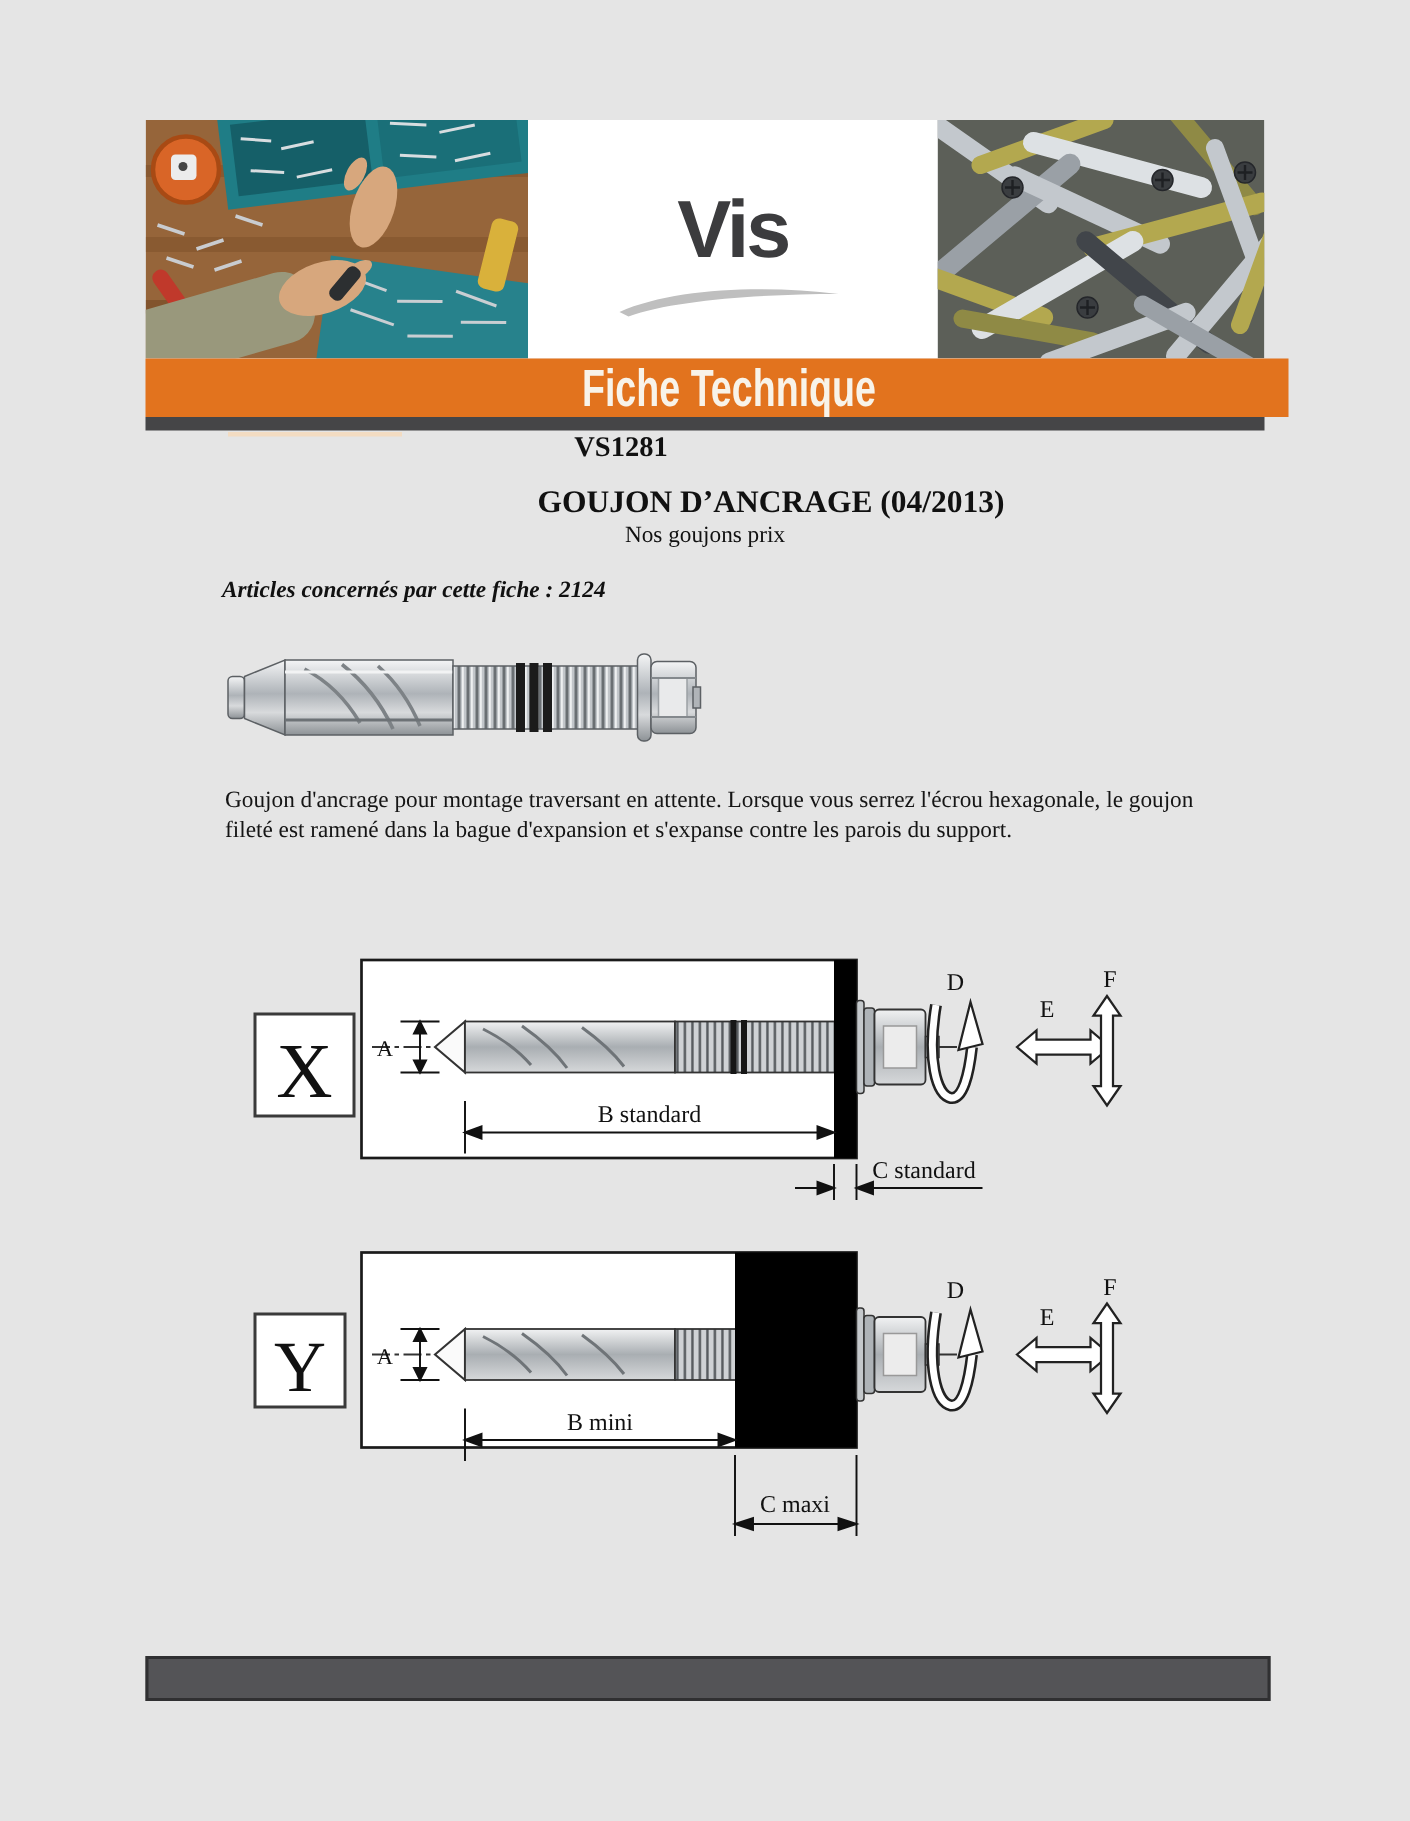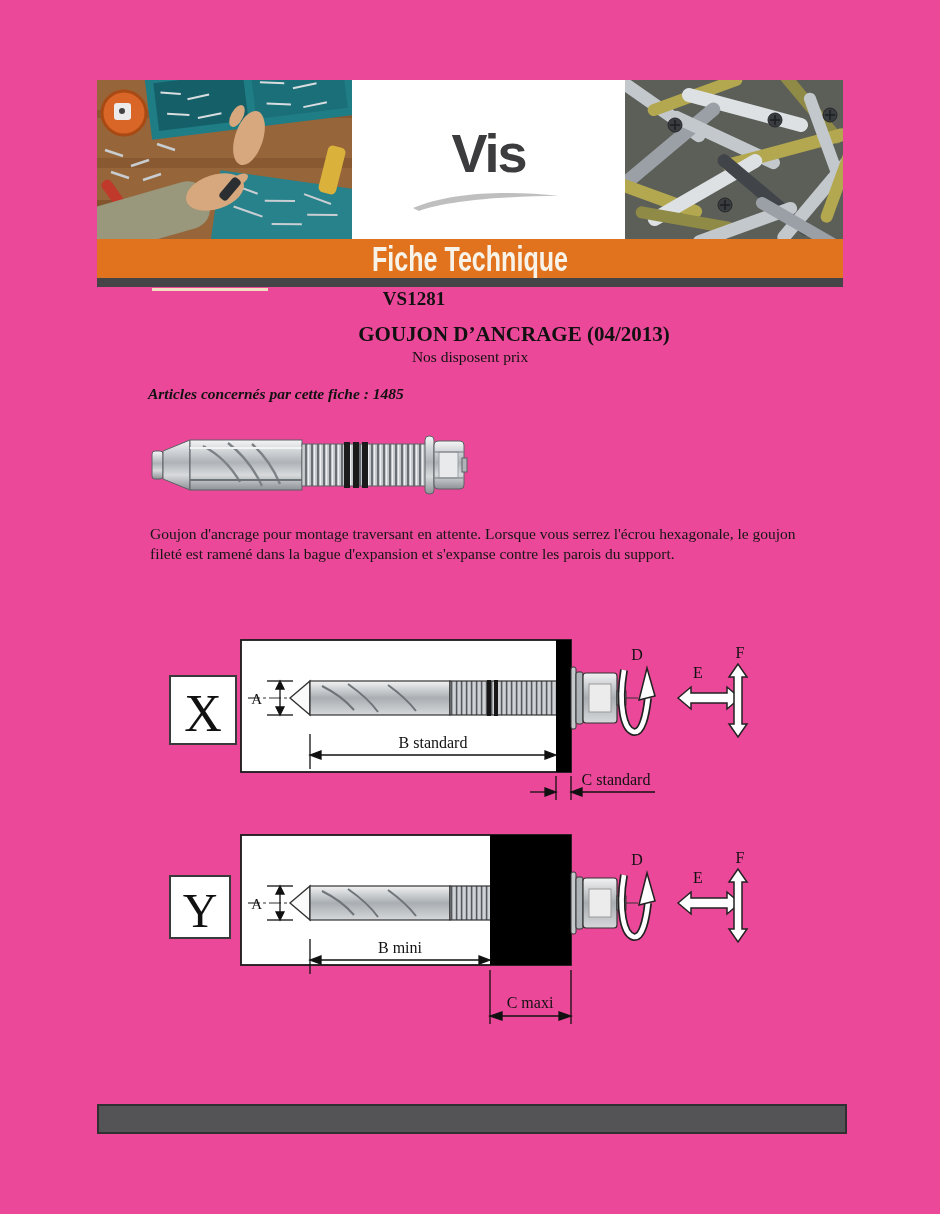--- a/index.html
+++ b/index.html
@@ -1,35 +1,35 @@
 <!DOCTYPE html>
 <html><head>
 <meta charset="utf-8">
 <style>
   html,body{margin:0;padding:0;background:#fff;}
-  .page{position:relative;width:940px;height:1214px;background:#ec4899;overflow:hidden;
+  .page{position:relative;width:940px;height:1214px;background:#e5e5e5;overflow:hidden;
         font-family:"Liberation Serif",serif;color:#1a1a1a;}
 
   
   .header{position:absolute;left:97px;top:80px;width:746px;height:159px;display:flex;}
   .photo{height:100%;overflow:hidden;position:relative;flex:none;}
   .photo-left{width:255px;}
   .photo-right{width:218px;}
   .logo-cell{width:273px;background:#ffffff;position:relative;display:flex;
              flex-direction:column;align-items:center;justify-content:center;}
   .logo-line{display:flex;align-items:baseline;margin-top:14px;}
   .logo-vis{font-family:"Liberation Sans",sans-serif;font-weight:bold;font-size:54px;
             color:#3c3c3e;letter-spacing:-2px;}
   .logo-express{font-family:"Liberation Sans",sans-serif;font-weight:bold;font-style:italic;
             font-size:37px;color:#e2731e;letter-spacing:-1px;}
   .logo-swoosh{margin-top:2px;}
 
   
   .banner{position:absolute;left:97px;top:239px;width:746px;height:39px;background:#e2731e;
-          display:flex;align-items:center;justify-content:center;}
+          display:flex;align-items:center;justify-content:center;padding-left:16px;}
   .banner-text{font-family:"Liberation Sans",sans-serif;font-weight:bold;font-size:33px;
           color:#f8f3e9;transform:scaleX(0.76) scaleY(1.06);white-space:nowrap;}
   .banner-strip{position:absolute;left:97px;top:278px;width:746px;height:9px;background:#454547;}
   .peach-line{position:absolute;left:152px;top:288px;width:116px;height:3px;background:#f3dcc2;}
 
   
   .vs-code{position:absolute;left:0;top:288px;width:828px;text-align:center;
            font-weight:bold;font-size:19px;color:#111;}
   .main-title{position:absolute;left:0;top:322px;width:940px;text-align:center;
            font-weight:bold;font-size:21px;color:#111;padding-left:44px;}
@@ -174,22 +174,22 @@
   </div>
 
   <div class="banner">
     <span class="banner-text">Fiche Technique</span>
   </div>
   <div class="banner-strip"></div>
   <div class="peach-line"></div>
 
   <div class="vs-code">VS1281</div>
   <div class="main-title">GOUJON D’ANCRAGE (04/2013)</div>
-  <div class="subtitle">Nos disposent prix</div>
-  <div class="articles">Articles concernés par cette fiche : 1485</div>
+  <div class="subtitle">Nos goujons prix</div>
+  <div class="articles">Articles concernés par cette fiche : 2124</div>
 
   <svg class="abs" style="left:148px;top:420px;" width="320" height="90" viewBox="0 0 320 90">
     <defs>
       <linearGradient id="pr-metal" x1="0" y1="0" x2="0" y2="1">
         <stop offset="0" stop-color="#f4f5f6"></stop>
           <stop offset="0.45" stop-color="#aeb3b8"></stop>
         <stop offset="0.7" stop-color="#d8dadc"></stop>
           <stop offset="1" stop-color="#8d9296"></stop>
       </linearGradient>
       <pattern id="pr-thread" width="6" height="50" patternUnits="userSpaceOnUse">

